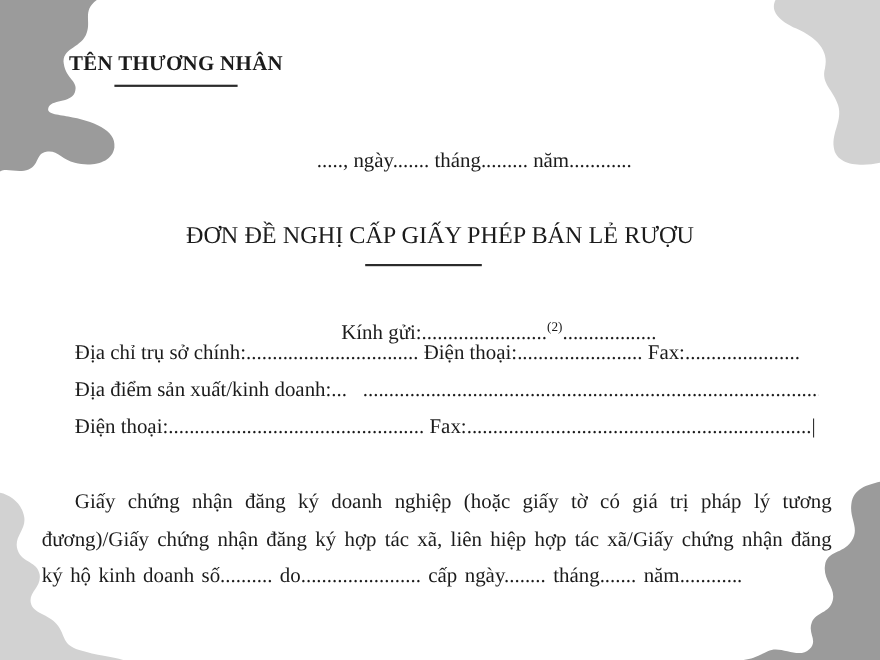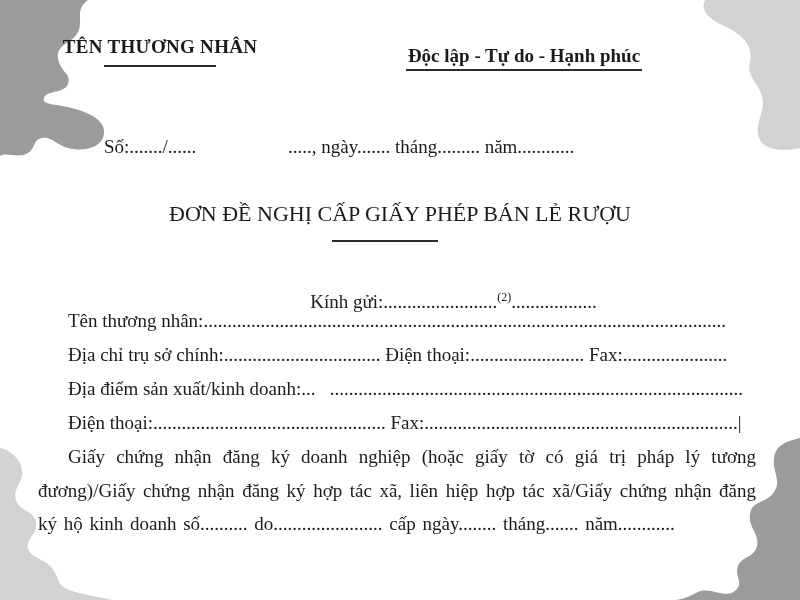--- a/index.html
+++ b/index.html
@@ -11,21 +11,21 @@
     position: relative;
     overflow: hidden;
   }
   .blobs {
     position: absolute; left: 0; top: 0;
     width: 800px; height: 600px;
     pointer-events: none;
   }
   .doc { position: absolute; left: 0; top: 0; width: 800px; height: 600px; }
 
-  .hdr-left  { position: absolute; left: 48px;  top: 36px; width: 224px; text-align: center; }
+  .hdr-left  { position: absolute; left: 48px;  top: 48px; width: 224px; text-align: center; }
   .hdr-right { position: absolute; left: 298px; top: 40px; width: 452px; text-align: center; }
   .hdr-title { font-weight: bold; font-size: 19px; letter-spacing: 0.3px; white-space: nowrap; }
   .hdr-underline { width: 112px; border-top: 2px solid #2b2b2b; margin: 7px auto 0; height: 0; }
   .motto {
     display: inline-block; font-weight: bold; font-size: 19px;
     margin-top: 5px; padding: 0 2px 2px;
     border-bottom: 2px solid #2b2b2b; white-space: nowrap;
   }
 
   .num  { position: absolute; left: 104px; top: 136px; font-size: 19px; white-space: pre; }
@@ -72,35 +72,32 @@
 </svg>
 
 <div class="doc">
 
   <div class="hdr-left">
     <div class="hdr-title">TÊN THƯƠNG NHÂN</div>
     <div class="hdr-underline"></div>
   </div>
 
   <div class="hdr-right">
-    <div class="motto">Độc lập - Tự do - Hạnh phúc</div>
   </div>
 
-  <div class="num">Số:......./......</div>
   <div class="date">....., ngày....... tháng......... năm............</div>
 
   <div class="title">ĐƠN ĐỀ NGHỊ CẤP GIẤY PHÉP BÁN LẺ RƯỢU</div>
   <div class="title-underline"></div>
 
   <div class="salute">
     <span>Kính gửi:........................</span><sup>(2)</sup><span>..................</span>
   </div>
 
   <div class="fields">
-    <div class="field">Tên thương nhân:..............................................................................................................</div>
     <div class="field">Địa chỉ trụ sở chính:................................. Điện thoại:........................ Fax:......................</div>
     <div class="field">Địa điểm sản xuất/kinh doanh:...   ........................................................................................</div>
     <div class="field"><span>Điện thoại:................................................. Fax:..................................................................</span><span class="cursor">|</span></div>
   </div>
 
   <div class="para">Giấy chứng nhận đăng ký doanh nghiệp (hoặc giấy tờ có giá trị pháp lý tương đương)/Giấy chứng nhận đăng ký hợp tác xã, liên hiệp hợp tác xã/Giấy chứng nhận đăng ký hộ kinh doanh số.......... do....................... cấp ngày........ tháng....... năm............</div>
 
 </div>
 
 </body></html>

